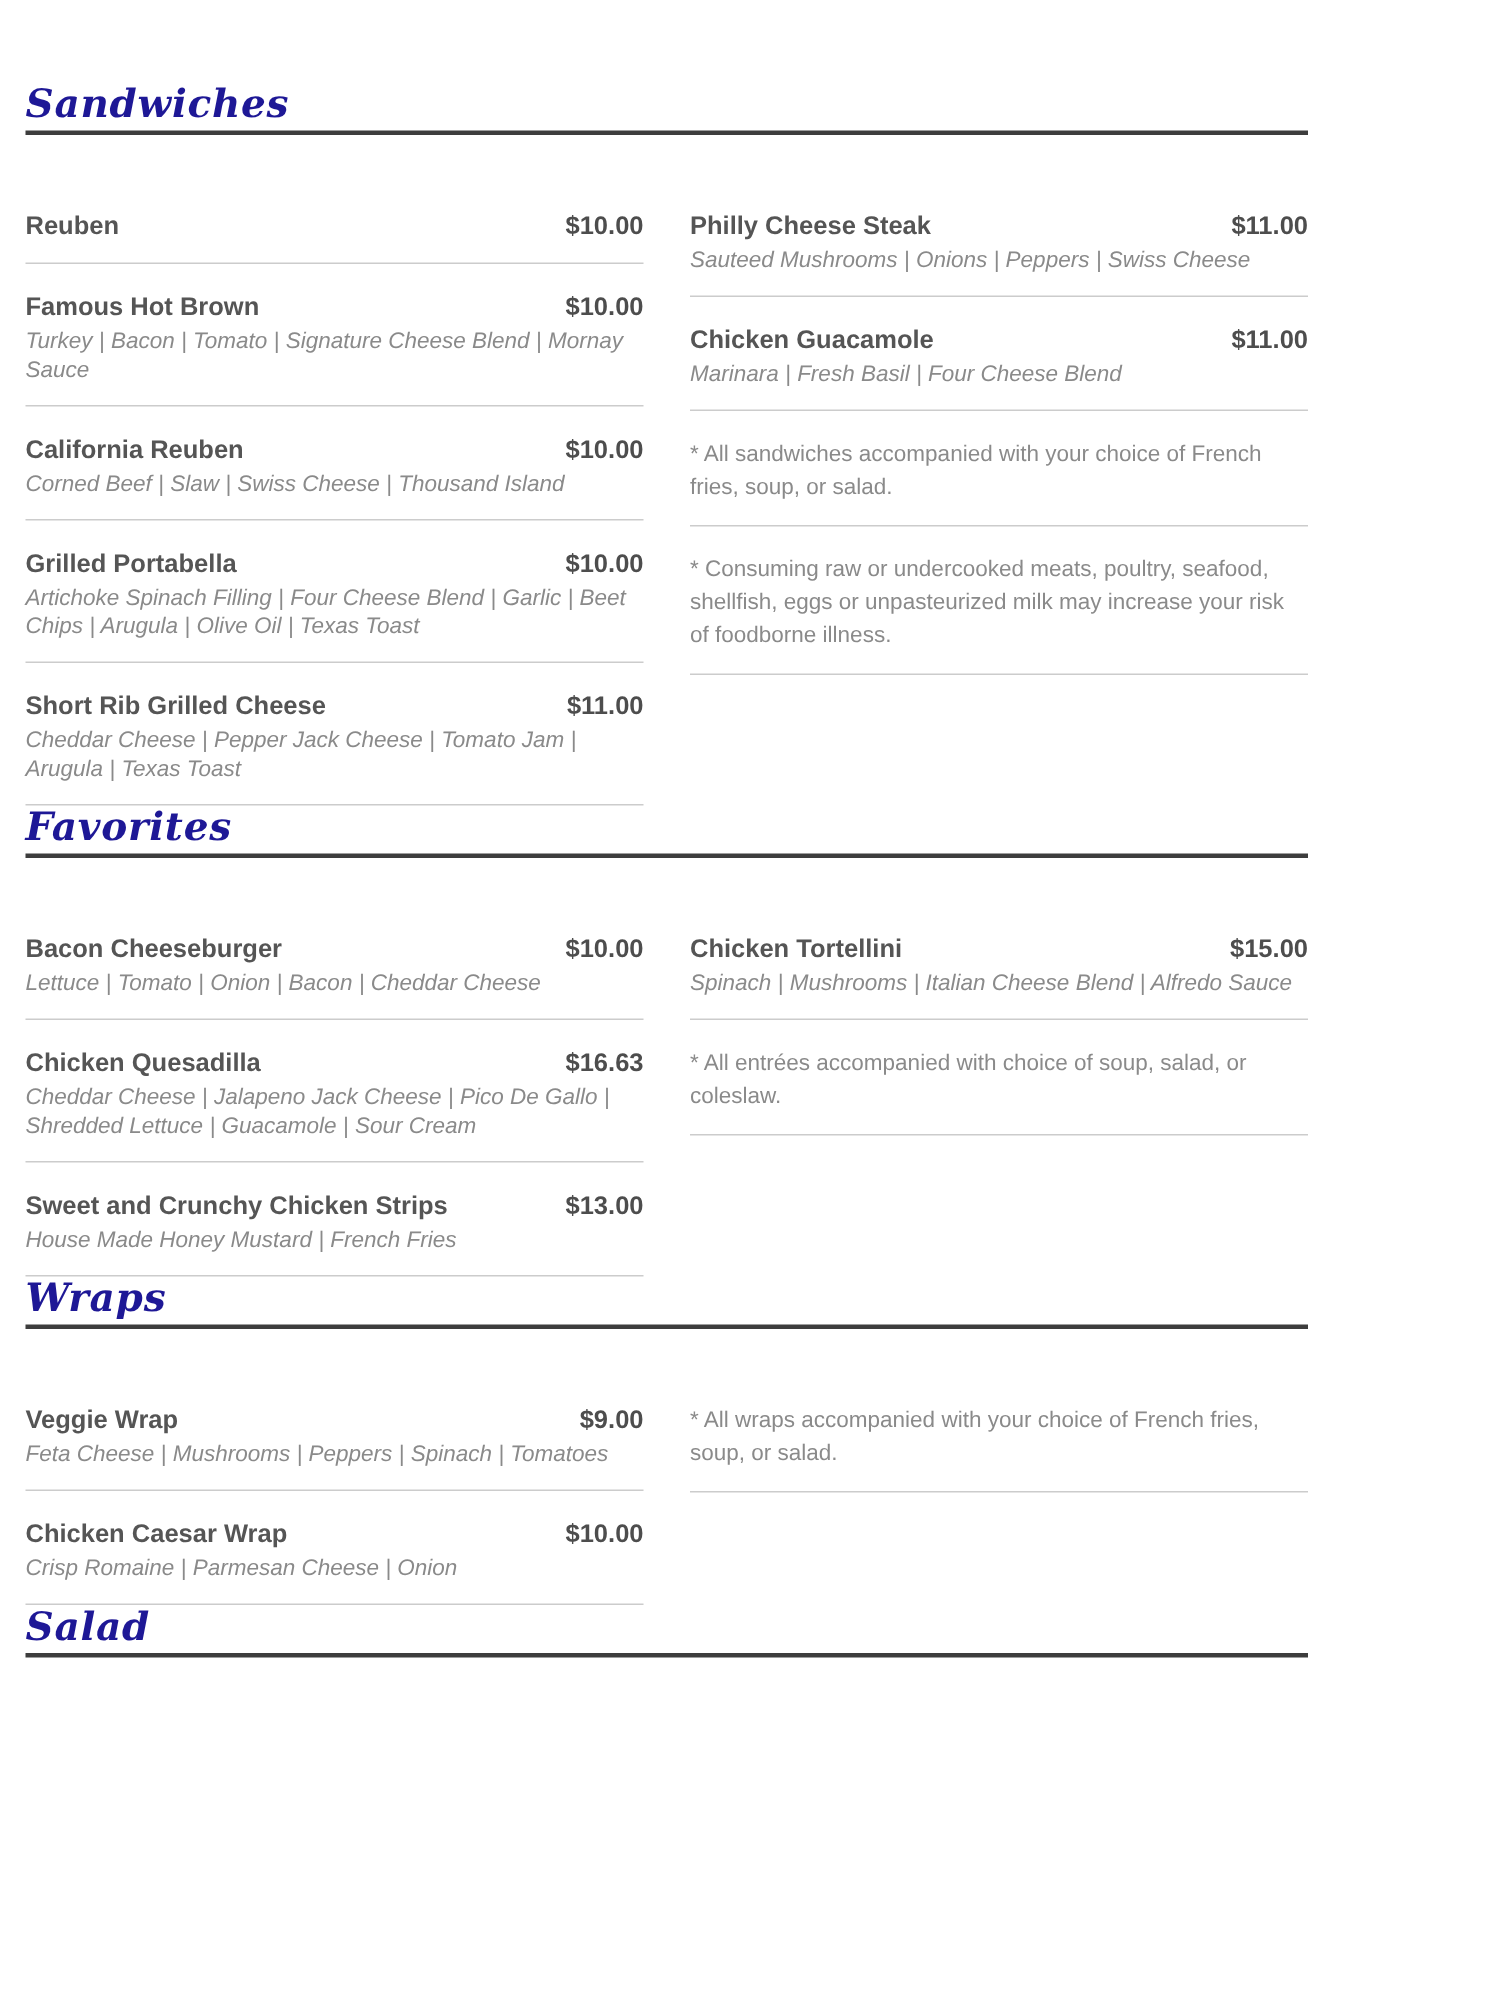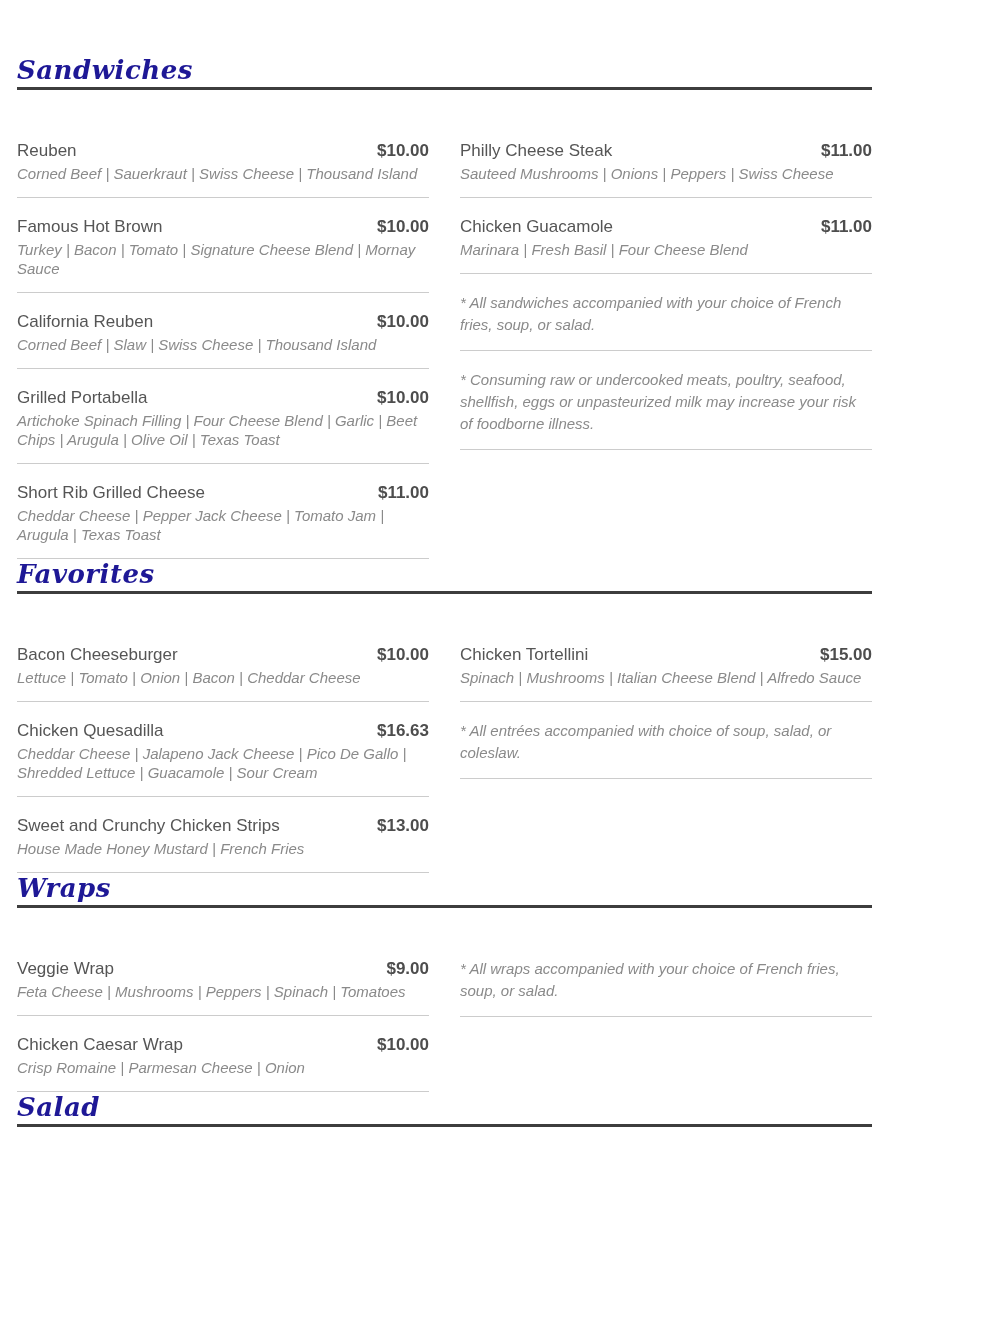--- a/index.html
+++ b/index.html
@@ -39,59 +39,57 @@
   }
   .col > .menu-item:first-child { padding-top: 0; }
   .item-head {
     display: flex;
     justify-content: space-between;
     align-items: baseline;
     line-height: 21px;
   }
   .item-name {
     font-size: 17px;
-    font-weight: 400;
+    font-weight: 700;
     color: #555555;
   }
   .item-price {
     font-size: 17px;
     font-weight: 700;
     color: #4d4d4d;
     white-space: nowrap;
     padding-left: 14px;
   }
   .item-desc {
     font-size: 15px;
     font-style: italic;
     color: #8a8a8a;
     line-height: 19px;
     margin-top: 3px;
   }
   .menu-note {
     font-size: 15px;
-    font-style: italic;
     color: #8a8a8a;
     line-height: 22px;
   }
 </style>
 </head>
 <body>
 
 <div class="page">
 
   <div class="section">
     <h2 class="section-title">Sandwiches</h2>
     <div class="columns">
       <div class="col">
         <div class="menu-item">
           <div class="item-head">
             <span class="item-name">Reuben</span>
             <span class="item-price">$10.00</span>
           </div>
-          <div class="item-desc">Corned Beef | Sauerkraut | Swiss Cheese | Thousand Island</div>
         </div>
         <div class="menu-item">
           <div class="item-head">
             <span class="item-name">Famous Hot Brown</span>
             <span class="item-price">$10.00</span>
           </div>
           <div class="item-desc">Turkey | Bacon | Tomato | Signature Cheese Blend | Mornay Sauce</div>
         </div>
         <div class="menu-item">
           <div class="item-head">

